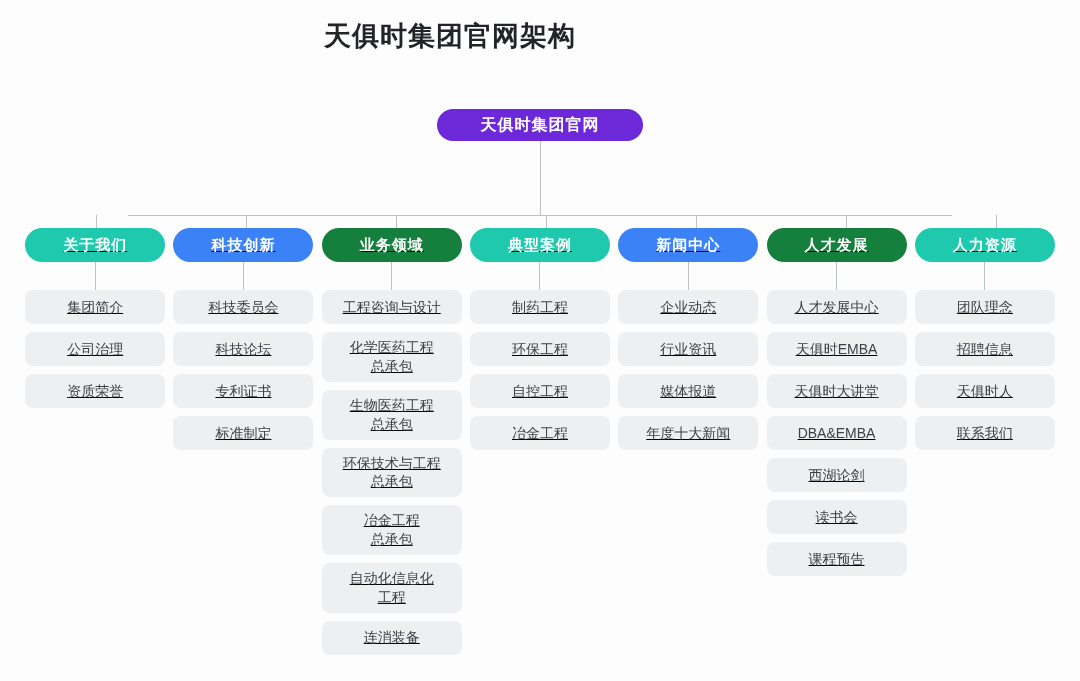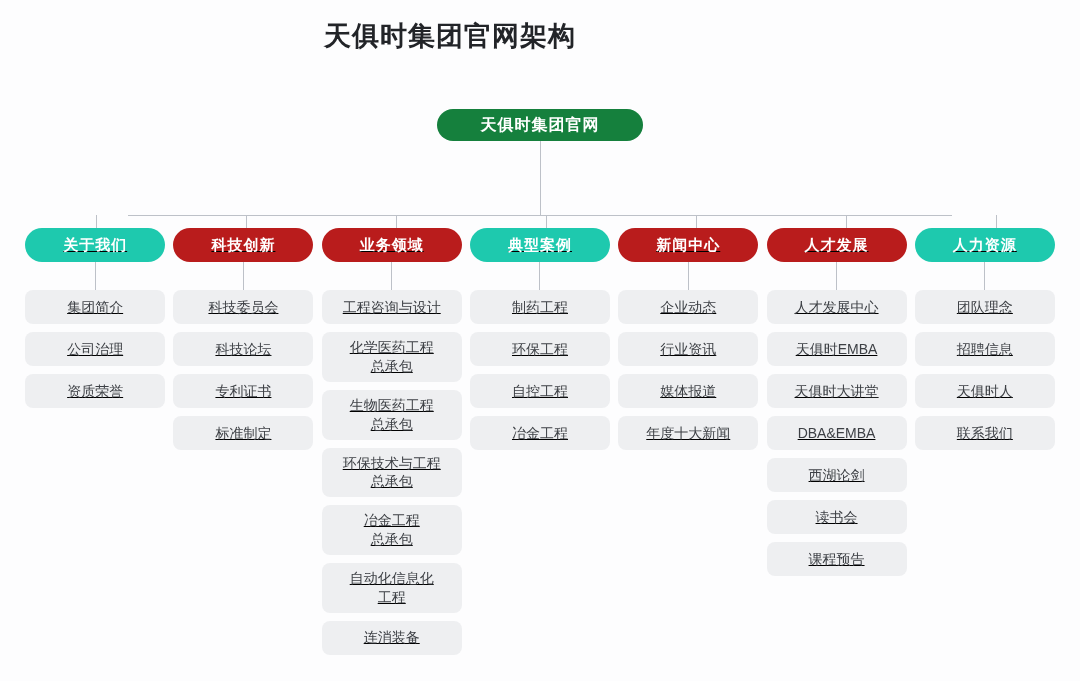--- a/index.html
+++ b/index.html
@@ -32,21 +32,21 @@
   }
 
   
   .root-node {
     position: absolute;
     top: 109px;
     left: 437px;
     width: 206px;
     height: 32px;
     border-radius: 16px;
-    background: #15803d;
+    background: #6d28d9;
     color: #ffffff;
     font-size: 16px;
     font-weight: bold;
     letter-spacing: 1px;
     display: flex;
     align-items: center;
     justify-content: center;
     white-space: nowrap;
   }
 
@@ -104,22 +104,22 @@
     align-items: center;
     justify-content: center;
     color: #ffffff;
     font-size: 15px;
     font-weight: bold;
     letter-spacing: 1px;
     white-space: nowrap;
     margin-bottom: 0;
   }
   .col-header.teal   { background: #1ec9ae; }
-  .col-header.yellow { background: #b91c1c; }
-  .col-header.blue   { background: #b91c1c; }
+  .col-header.yellow { background: #3b82f6; }
+  .col-header.blue   { background: #15803d; }
 
   
   .col-stem {
     width: 1px;
     height: 28px;
     background: #bdc1c8;
   }
 
   .items {
     display: flex;

